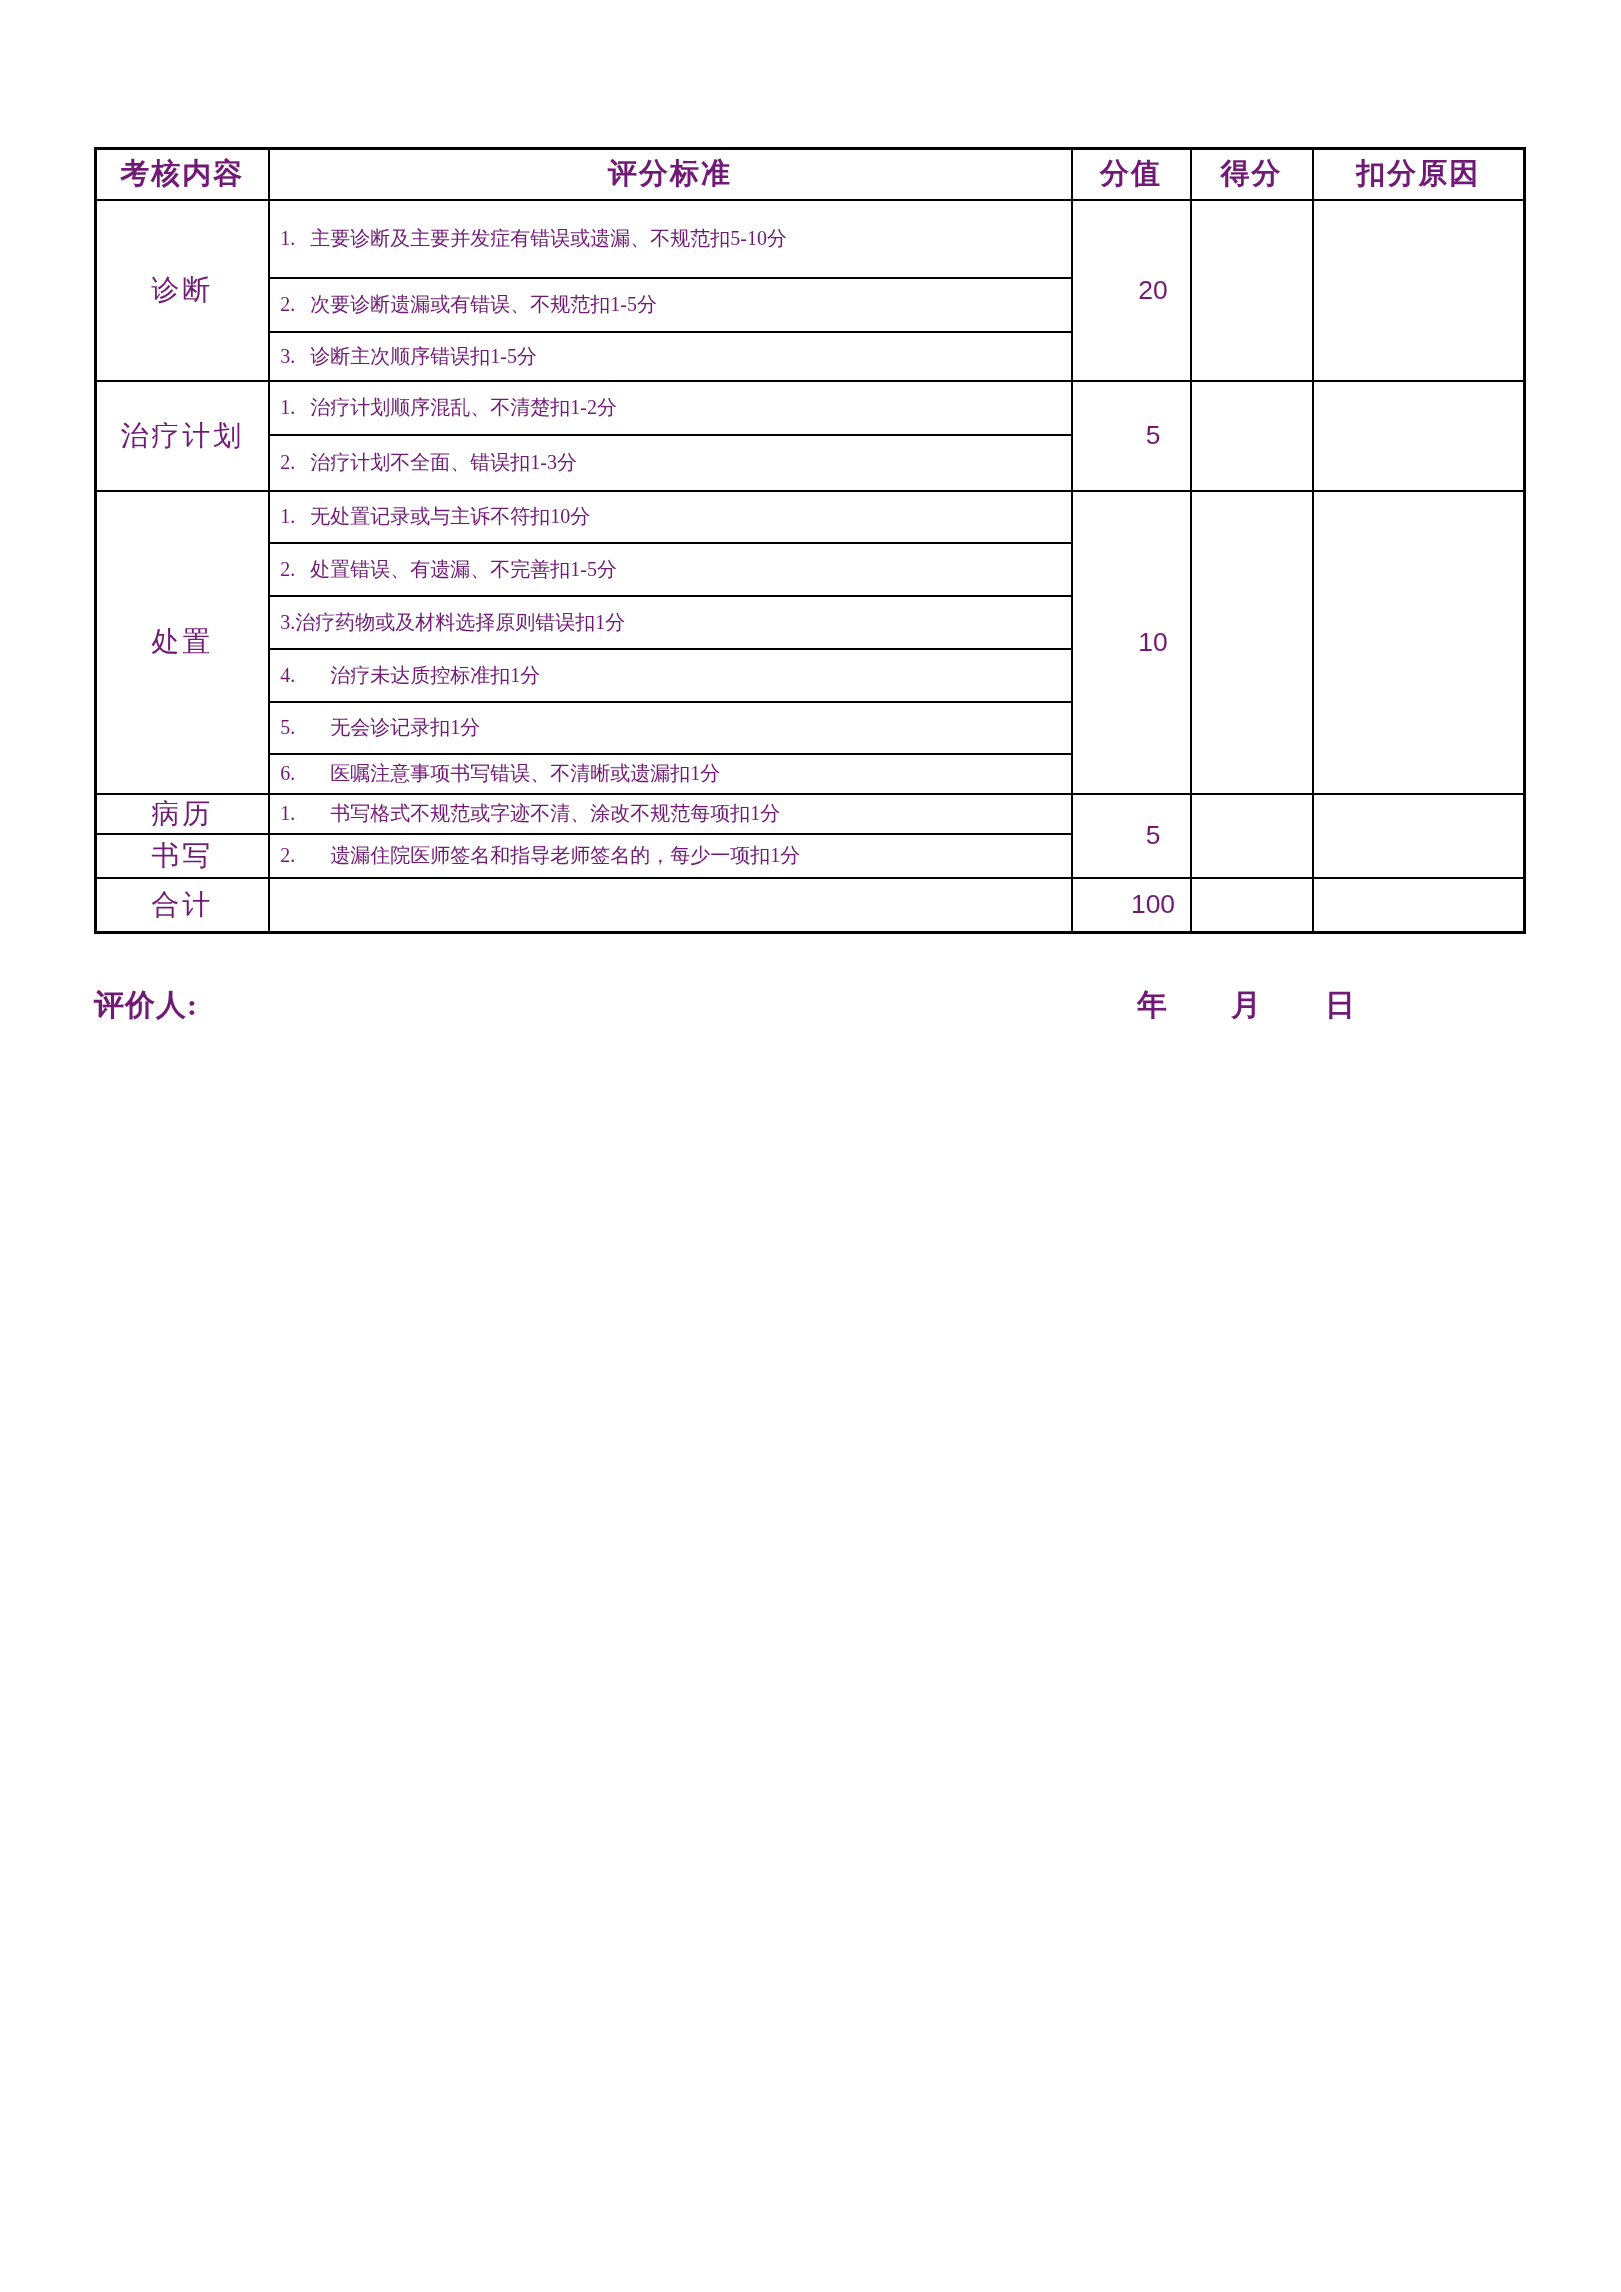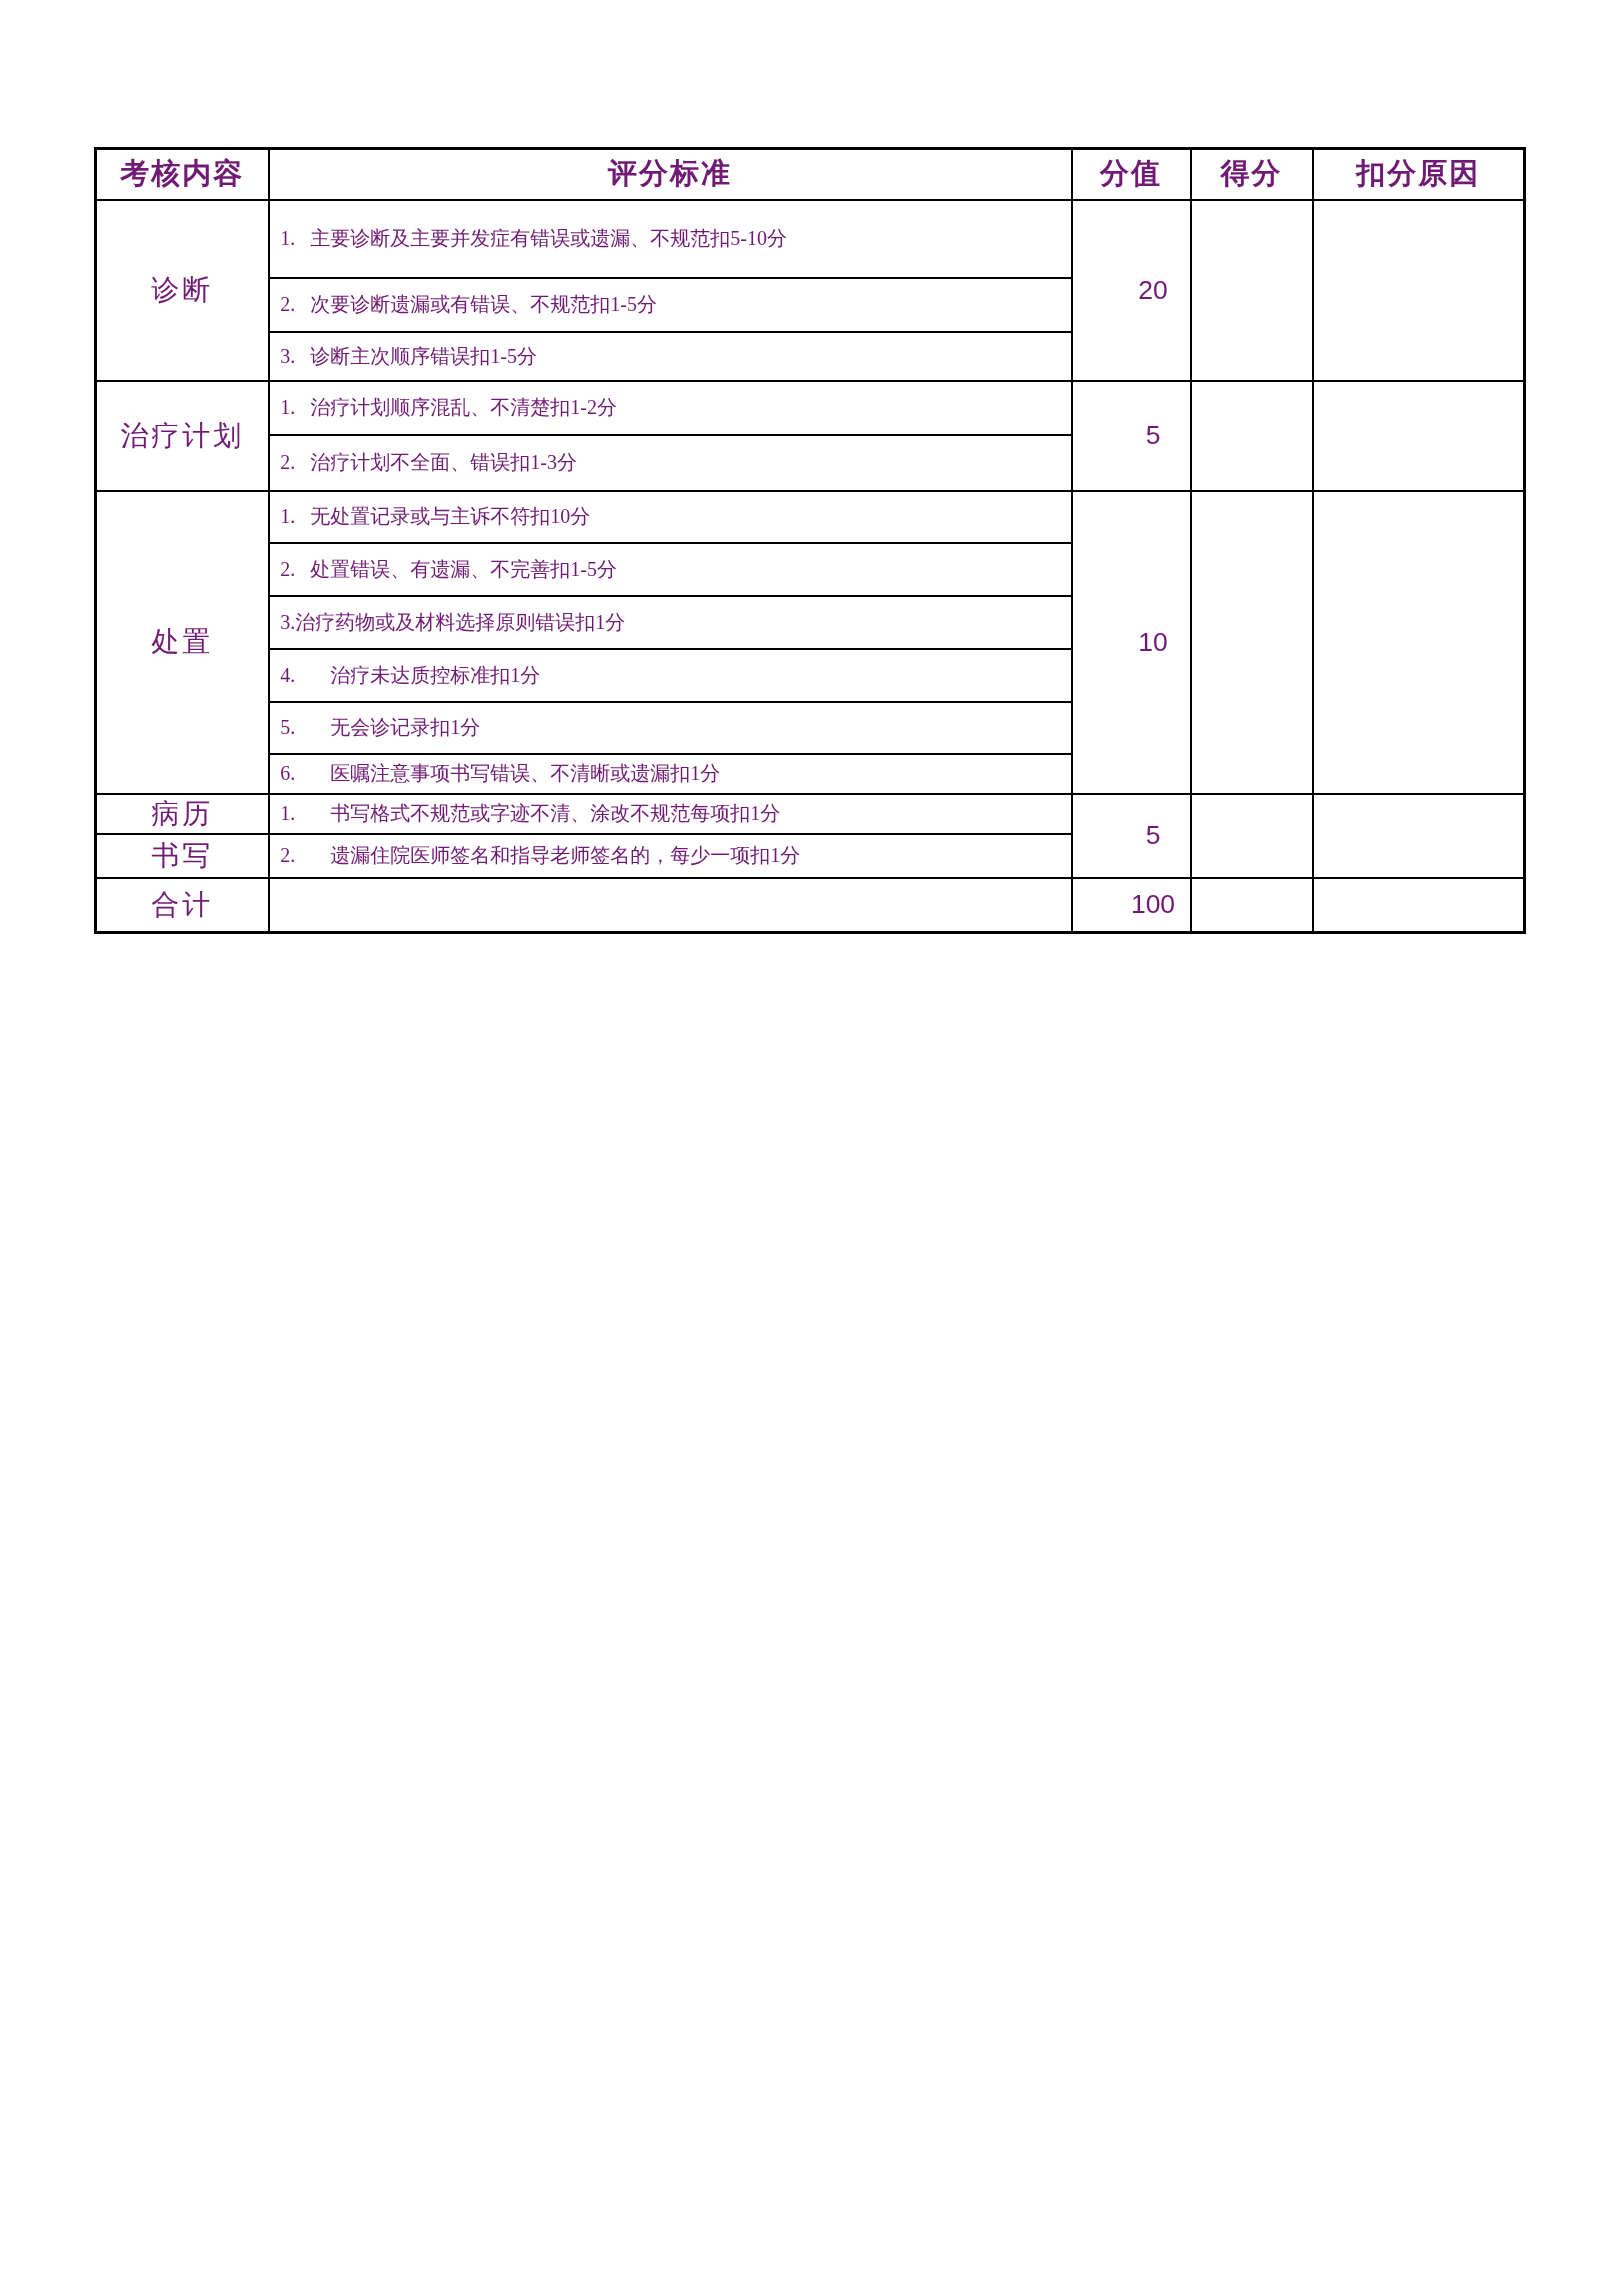--- a/index.html
+++ b/index.html
@@ -166,15 +166,21 @@
     <tr style="height:55px">
       <td class="label">合计</td>
       <td class="crit"></td>
       <td class="pts">100</td>
       <td class="blank"></td>
       <td class="blank"></td>
     </tr>
   </tbody>
     </table>
 
+  <div class="footer-area">
+    <span class="evaluator">评价人:</span>
+    <span class="date-label date-year">年</span>
+    <span class="date-label date-month">月</span>
+    <span class="date-label date-day">日</span>
+  </div>
 
 </div>
 
 
 </body></html>

